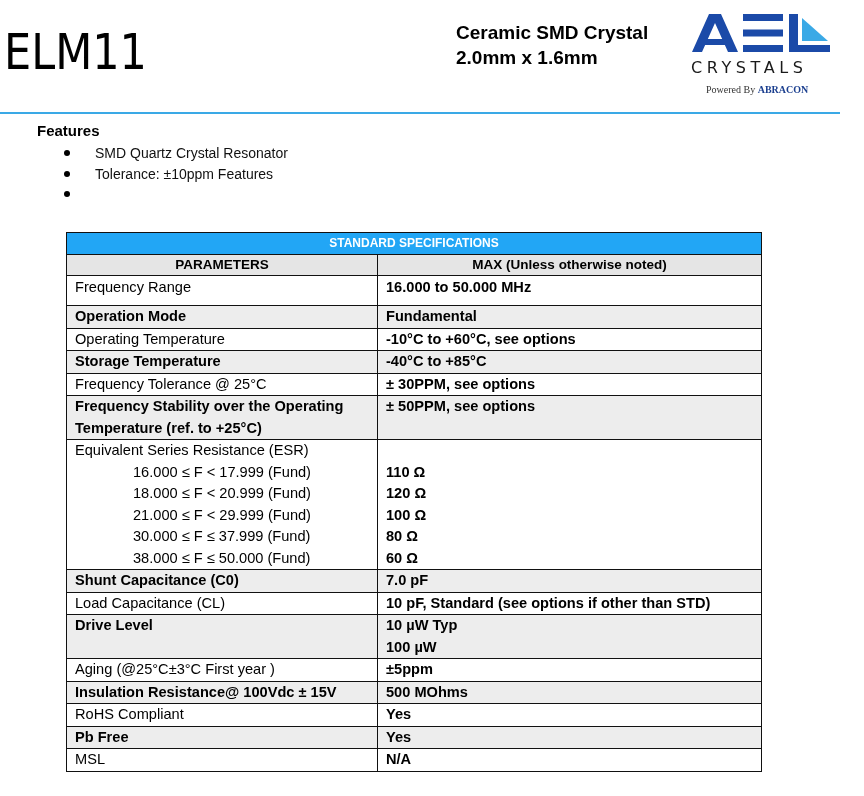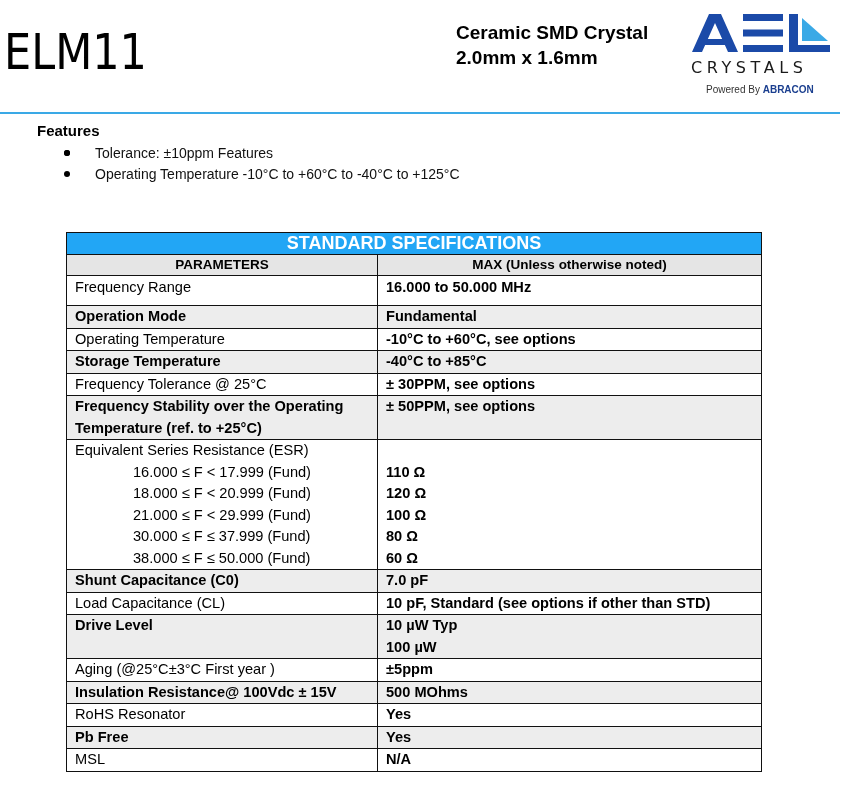--- a/index.html
+++ b/index.html
@@ -20,21 +20,21 @@
 
   .logo { position: absolute; left: 688px; top: 14px; width: 146px; height: 86px; }
   .logo-ael { position: absolute; left: 4px; top: 0px; width: 140px; height: 38px; }
   .logo-crystals {
     position: absolute; left: 3px; top: 44px; width: 140px;
     font-family: "DejaVu Sans", sans-serif; font-size: 16px; letter-spacing: 4.6px;
     color: #1a1a1a; white-space: nowrap; font-weight: 400;
   }
   .logo-powered {
     position: absolute; left: 18px; top: 70px;
-    font-family: Liberation Sans, sans-serif; font-size: 10px; color: #333; white-space: nowrap;
+    font-family: Liberation Serif, serif; font-size: 10px; color: #333; white-space: nowrap;
   }
   .logo-powered b { color: #1b3f8f; font-weight: 700; }
 
   .divider { position: absolute; left: 0; top: 112px; width: 840px; height: 2px; background: #3aa9e6; }
 
   .features { position: absolute; left: 37px; top: 122px; }
   .features-title { font-size: 15px; font-weight: 700; line-height: 18px; }
   .features ul { list-style: none; margin-top: 3px; }
   .features li { position: relative; font-size: 14px; line-height: 20.5px; padding-left: 58px; color: #111; white-space: nowrap; }
   .features li .bullet { position: absolute; left: 27px; top: 7px; width: 6px; height: 6px; border-radius: 50%; background: #000; }
@@ -42,21 +42,21 @@
   .spec-table {
     position: absolute; left: 66px; top: 232px; width: 695px;
     border-collapse: collapse; table-layout: fixed;
     font-family: "Liberation Sans", sans-serif; font-size: 14.6px;
   }
   .spec-table td, .spec-table th { border: 1.5px solid #111; padding: 0 8px; vertical-align: top; line-height: 21.5px; }
   .spec-table col.c1 { width: 311px; }
   .spec-table col.c2 { width: 384px; }
   .hdr-bar th {
     background: #22a6f5; color: #ffffff; font-weight: 700; text-align: center;
-    font-size: 18px; line-height: 20px; height: 22px;
+    font-size: 12px; line-height: 20px; height: 22px;
   }
   .col-hdr th { background: #e5e5e5; font-weight: 700; font-size: 13.5px; text-align: center; line-height: 20px; }
   .spec-table tr.gray td { background: #ededed; font-weight: bold; }
   .spec-table tr.white td { background: #ffffff; }
   .spec-table td.val { font-weight: 700; }
   .row1 td { height: 30px; padding-top: 1px; }
   .esr-sub { display: block; padding-left: 58px; }
   .esr-main { display: block; }
   .esr-val { display: block; }
   .esr-val.blank { height: 21.5px; }
@@ -91,23 +91,23 @@
     <span>Powered By</span>
     <b>ABRACON</b>
   </div>
 </div>
 
 <div class="divider"></div>
 
 <div class="features">
   <div class="features-title">Features</div>
   <ul>
+    <li><span class="bullet"></span><span>SMD Quartz Crystal Resonator</span></li>
+    <li><span class="bullet"></span><span>Tolerance: ±10ppm Features</span></li>
     <li><span class="bullet"></span></li>
-    <li><span class="bullet"></span><span>Tolerance: ±10ppm Features</span></li>
-    <li><span class="bullet"></span><span>Operating Temperature -10°C to +60°C to -40°C to +125°C</span></li>
   </ul>
 </div>
 
 <table class="spec-table">
   <colgroup>
       <col class="c1">
       <col class="c2">
     </colgroup>
   <tbody>
       <tr class="hdr-bar">
@@ -181,21 +181,21 @@
 
   <tr class="white">
     <td>Aging (@25°C±3°C First year )</td>
     <td class="val">±5ppm</td>
   </tr>
   <tr class="gray">
     <td>Insulation Resistance@ 100Vdc ± 15V</td>
     <td class="val">500 MOhms</td>
   </tr>
   <tr class="white">
-    <td>RoHS Resonator</td>
+    <td>RoHS Compliant</td>
     <td class="val">Yes</td>
   </tr>
   <tr class="gray">
     <td>Pb Free</td>
     <td class="val">Yes</td>
   </tr>
   <tr class="white">
     <td>MSL</td>
     <td class="val">N/A</td>
   </tr>

